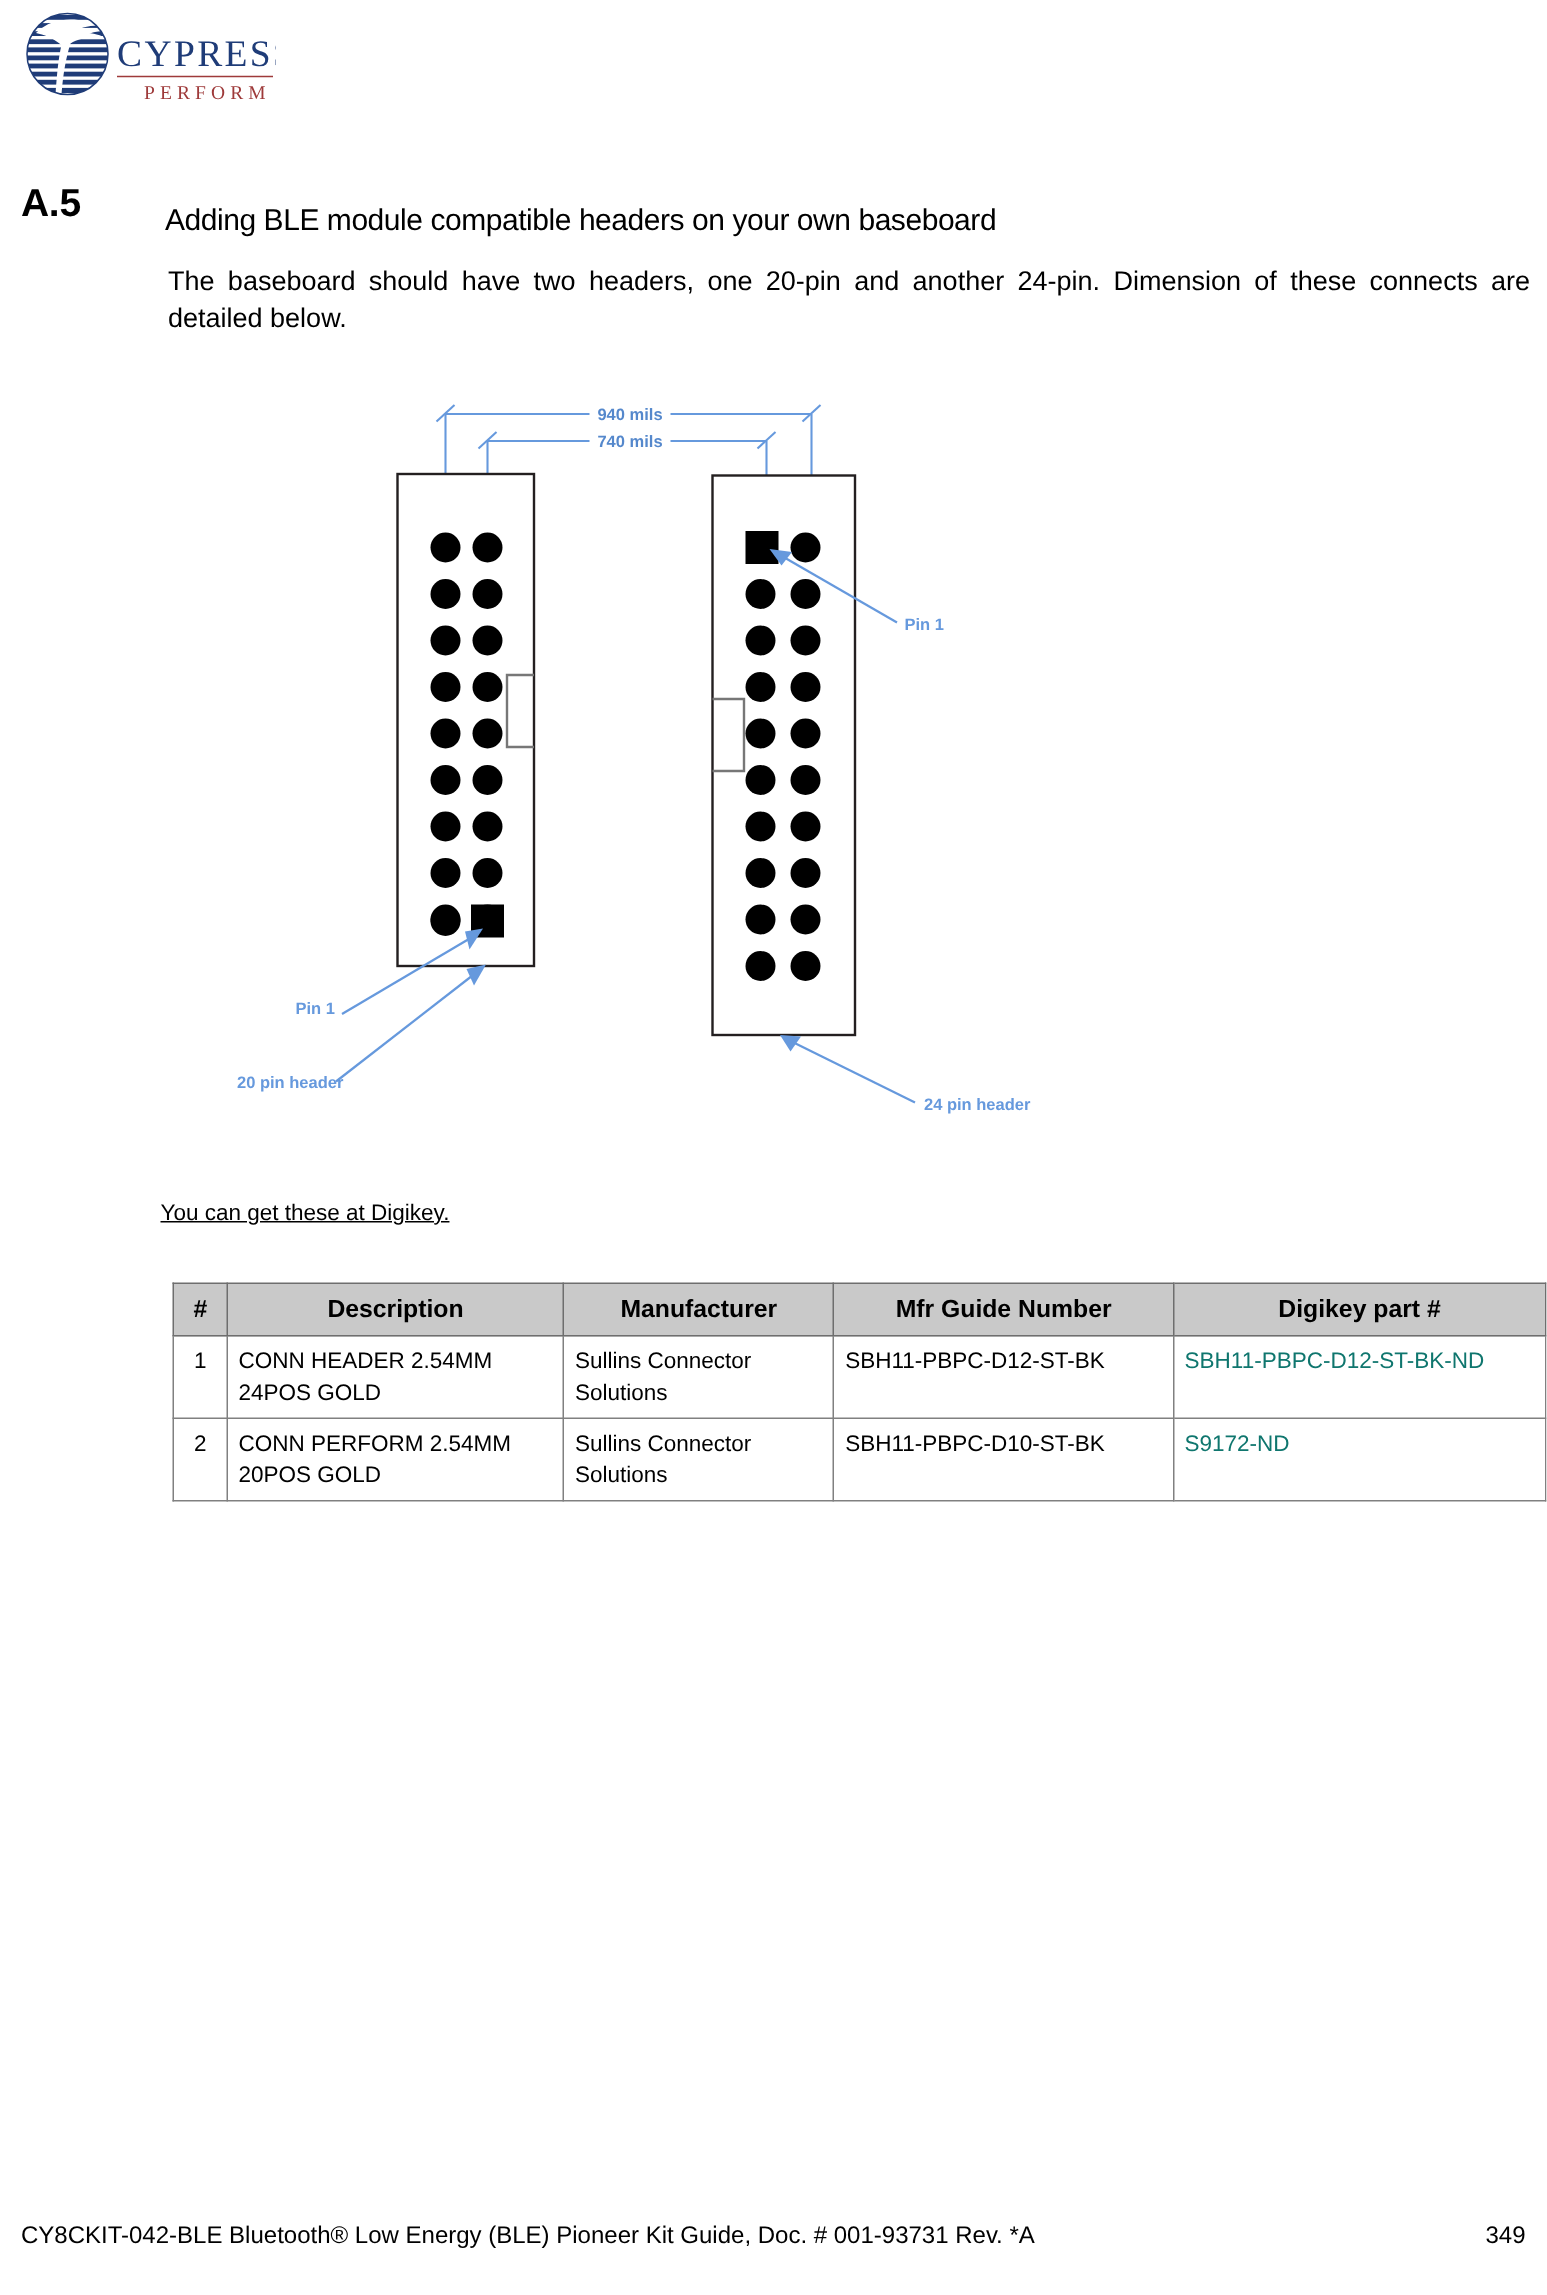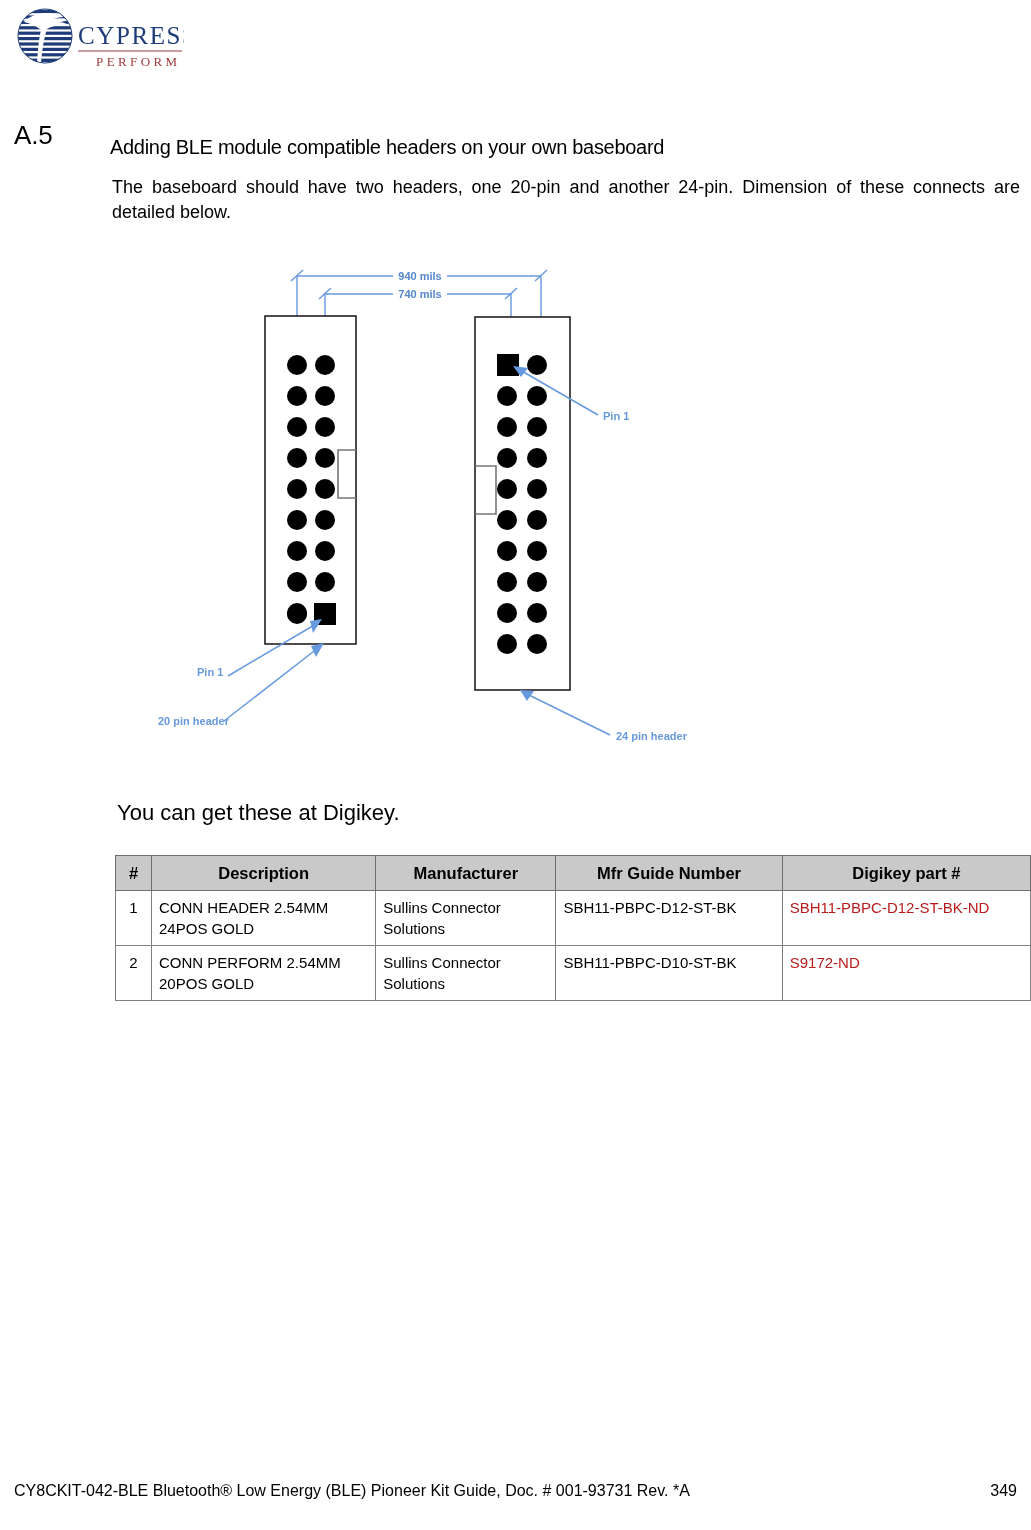--- a/index.html
+++ b/index.html
@@ -24,21 +24,21 @@
     width: 170px;
     height: 68px;
   }
 
   
   .sec-num {
     position: absolute;
     left: 14px;
     top: 120px;
     font-size: 26px;
-    font-weight: normal;
+    font-weight: bold;
     letter-spacing: -0.2px;
   }
   .sec-title {
     position: absolute;
     left: 110px;
     top: 136px;
     width: 910px;
     font-size: 20px;
     font-weight: normal;
     letter-spacing: -0.3px;
@@ -95,23 +95,24 @@
   .dim-text {
     fill: #5588cc;
     font-family: "Liberation Sans", sans-serif;
     font-size: 11px;
     font-weight: bold;
   }
 
   
   .digikey-line {
     position: absolute;
-    left: 117px;
+    left: 107px;
     top: 800px;
-    font-size: 22px;
+    font-size: 15px;
+    text-decoration: underline;
   }
 
   
   .parts-table {
     position: absolute;
     left: 115px;
     top: 855px;
     width: 916px;
     border-collapse: collapse;
     table-layout: fixed;
@@ -127,21 +128,21 @@
   .parts-table th {
     background: #c9c9c9;
     text-align: center;
     font-weight: bold;
     font-size: 16.5px;
     padding: 7px 6px;
     line-height: 20px;
     border-color: #6e6e6e;
   }
   .parts-table td.c-num { text-align: center; }
-  .parts-table td.c-link { color: #b91c1c; }
+  .parts-table td.c-link { color: #0f766e; }
   .col-num   { width: 36px; }
   .col-desc  { width: 224px; }
   .col-mfr   { width: 180px; }
   .col-part  { width: 226px; }
   .col-dk    { width: 248px; }
 
   
   .footer {
     position: absolute;
     left: 14px;

